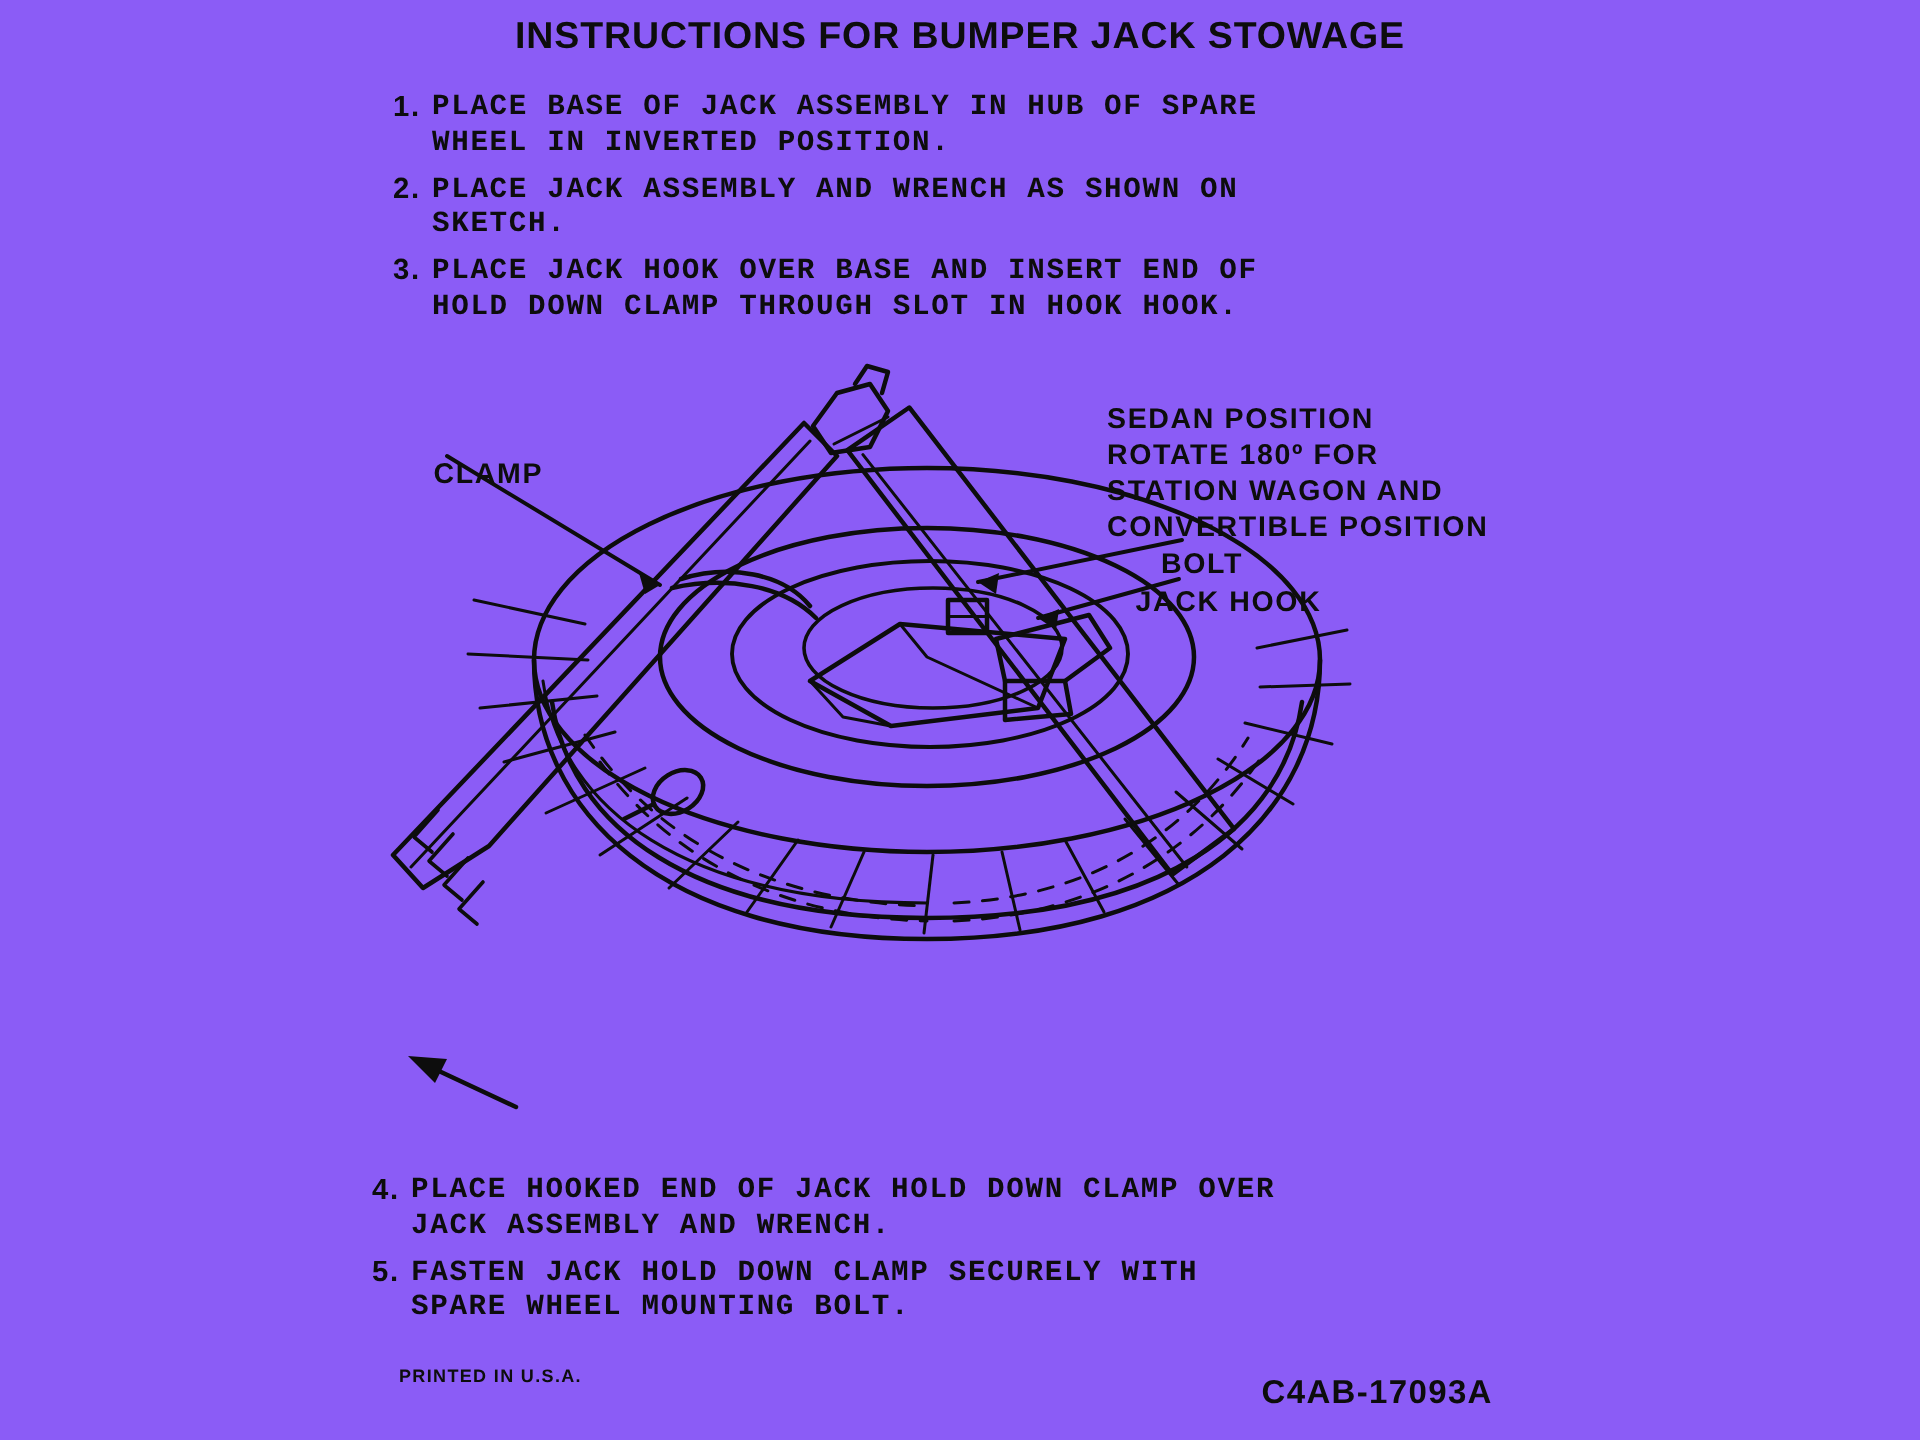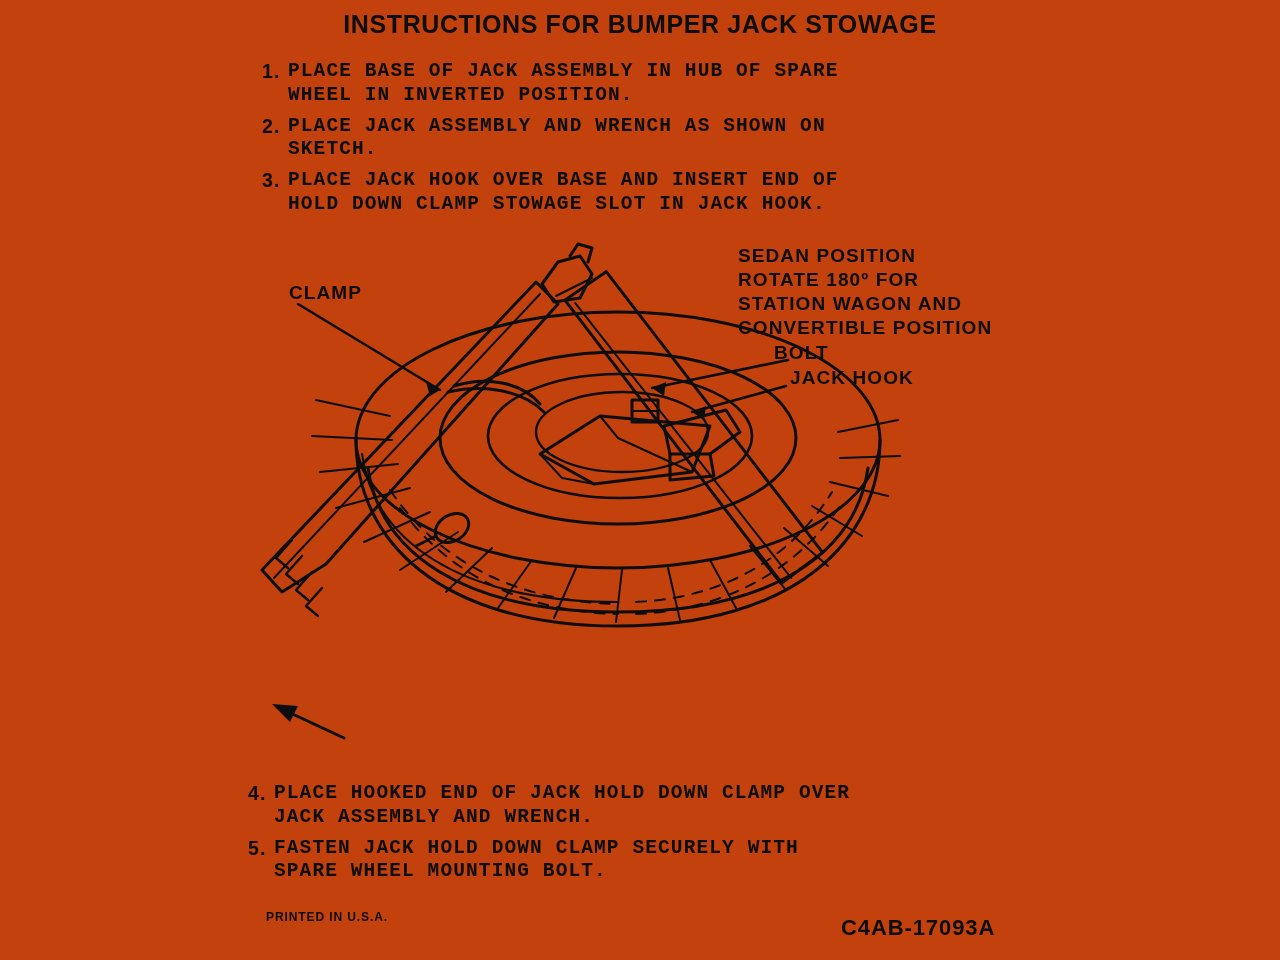--- a/index.html
+++ b/index.html
@@ -13,21 +13,21 @@
     overflow: hidden;
     font-family: "Liberation Sans", sans-serif;
     color: #0d0d0d;
     position: relative;
   }
   #sheet {
     position: absolute;
     left: 0; top: 0;
     width: 1280px;
     height: 960px;
-    background: #c2410c;
+    background: #8b5cf6;
   }
   
   .title {
     position: absolute;
     left: 0;
     top: 10px;
     width: 1280px;
     text-align: center;
     font-size: 25px;
     font-weight: bold;
@@ -67,25 +67,26 @@
     font-family: Liberation Mono, monospace;
   }
   
   .callout {
     position: absolute;
     font-size: 19px;
     font-weight: bold;
     letter-spacing: 1.1px;
     line-height: 1.26;
     white-space: pre-line;
+    margin-top: 24px;
   }
   #callout-clamp      { left: 289px; top: 281px; }
   #callout-sedan      { left: 738px; top: 244px; }
   #callout-bolt       { left: 774px; top: 341px; }
-  #callout-jackhook   { left: 790px; top: 366px; }
+  #callout-jackhook   { left: 757px; top: 366px; }
   #callout-front      { left: 262px; top: 751px; font-size: 19.5px; }
   
   .footer-left {
     position: absolute;
     left: 266px;
     top: 910px;
     font-size: 12px;
     font-weight: bold;
     letter-spacing: 0.9px;
   }
@@ -120,21 +121,21 @@
 WHEEL IN INVERTED POSITION.</span>
     </div>
     <div class="step">
       <span class="step-num">2.</span>
       <span class="step-text">PLACE JACK ASSEMBLY AND WRENCH AS SHOWN ON
 SKETCH.</span>
     </div>
     <div class="step">
       <span class="step-num">3.</span>
       <span class="step-text">PLACE JACK HOOK OVER BASE AND INSERT END OF
-HOLD DOWN CLAMP STOWAGE SLOT IN JACK HOOK.</span>
+HOLD DOWN CLAMP THROUGH SLOT IN HOOK HOOK.</span>
     </div>
   </div>
 
   <svg id="illustration" viewBox="0 0 800 520">
     <g fill="none" stroke="#0d0d0d" stroke-width="3" stroke-linecap="round" stroke-linejoin="round">
 
       <ellipse cx="378" cy="200" rx="262" ry="128"></ellipse>
       <path d="M116 200 C116 300 200 386 378 386 C556 386 640 300 640 200"></path>
       <path d="M128 228 C140 312 222 372 378 372 C534 372 616 312 628 228"></path>
       <path d="M122 214 C134 300 218 362 378 362" stroke-width="2"></path>

